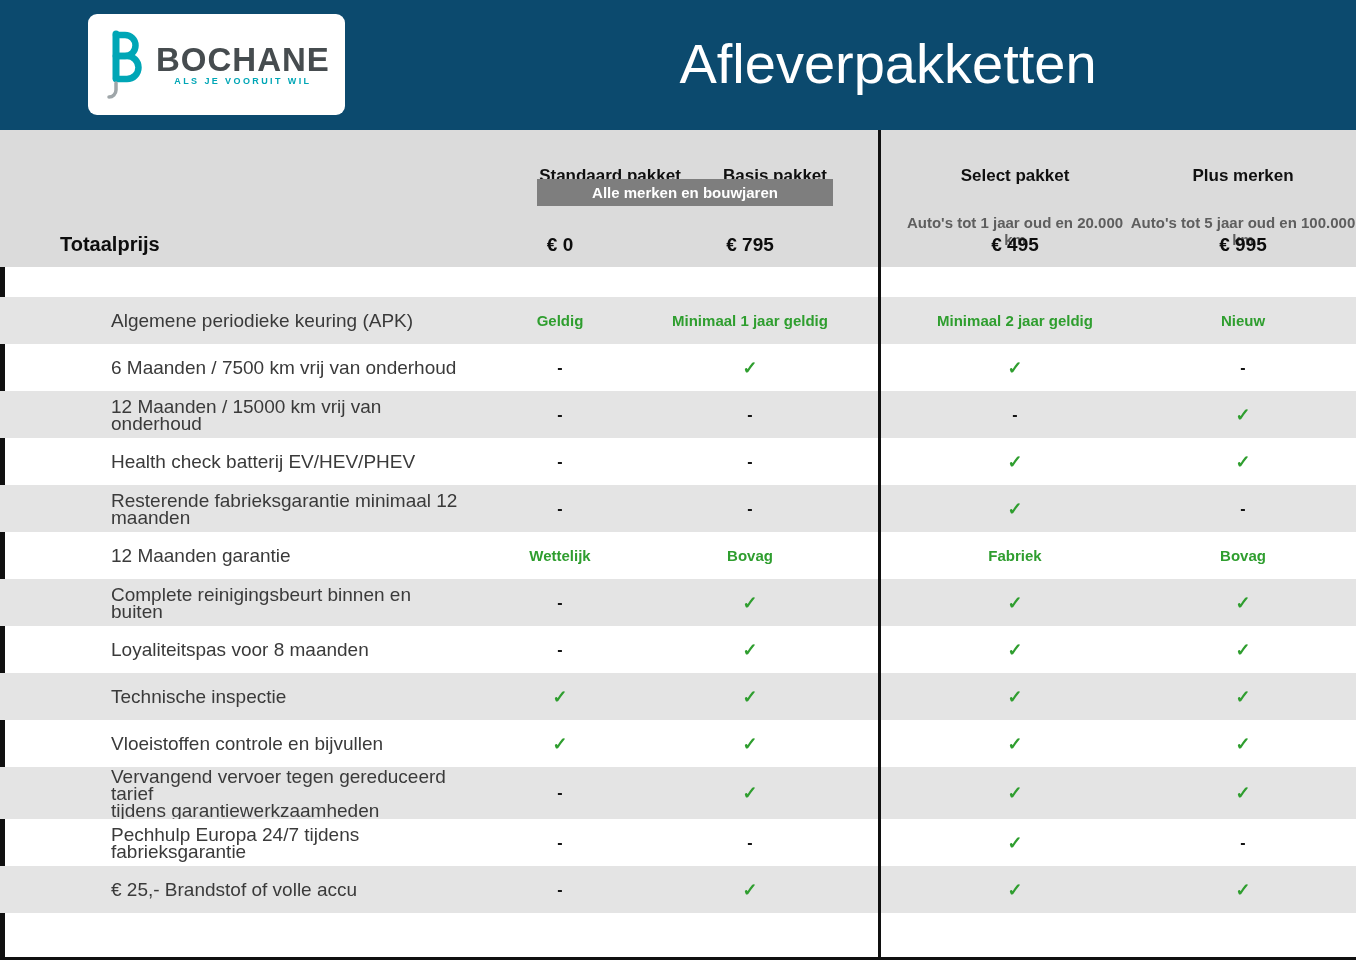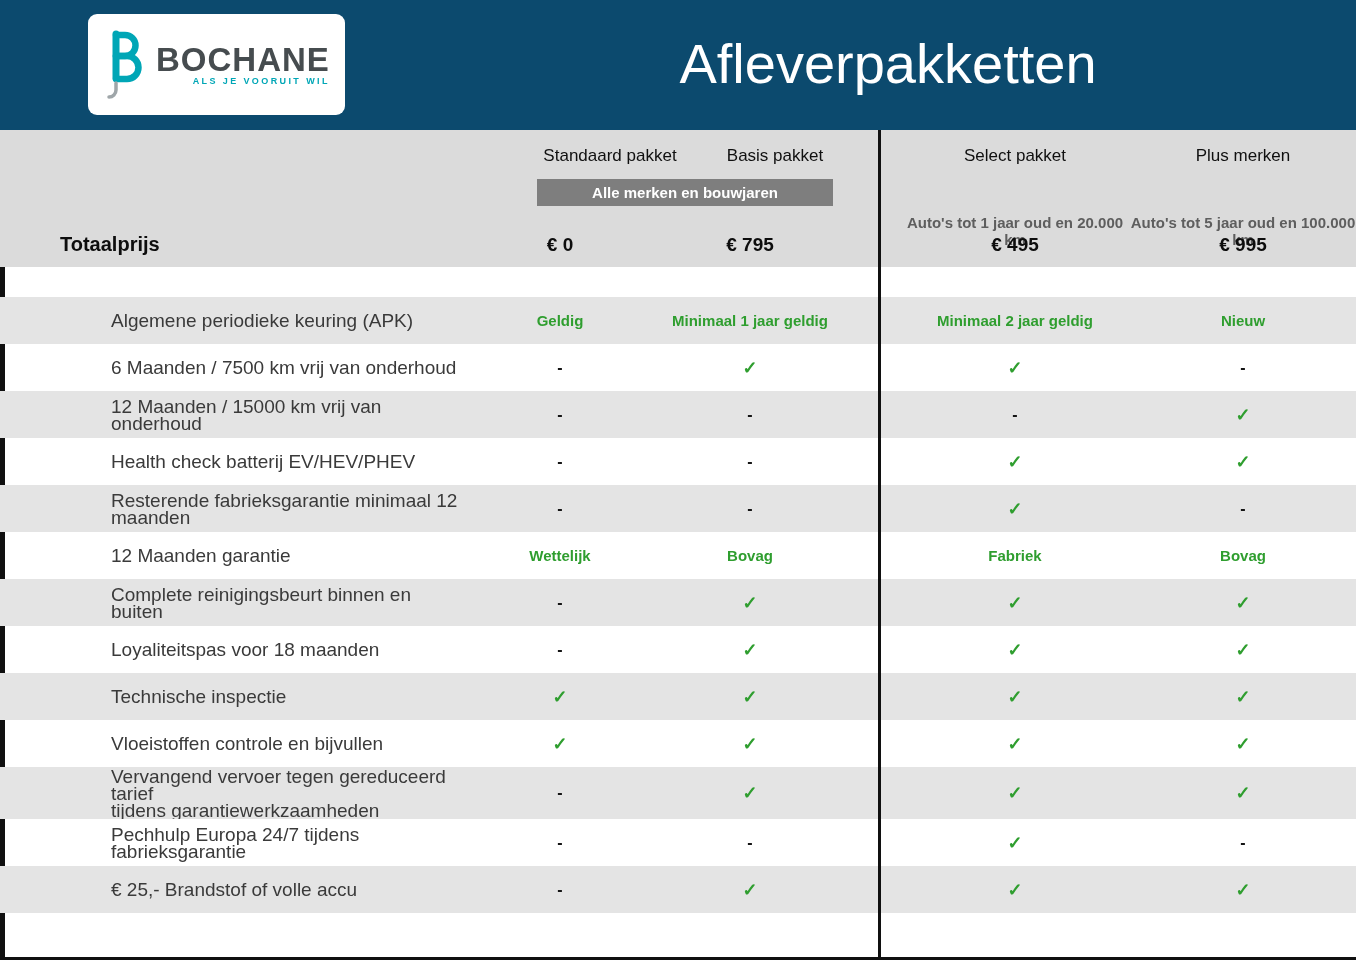--- a/index.html
+++ b/index.html
@@ -12,33 +12,33 @@
   
   .topbar { position:relative; height:130px; background:#0c4a6e; }
   .logo-card {
     position:absolute; left:88px; top:14px; width:257px; height:101px;
     background:#ffffff; border-radius:9px; display:flex; align-items:center;
     padding:0 16px;
   }
   .logo-icon { flex:0 0 auto; margin-right:10px; margin-top:4px; }
   .logo-textblock { display:flex; flex-direction:column; }
   .logo-name { font-size:33px; font-weight:bold; color:#464c4f; letter-spacing:1px; line-height:1; }
-  .logo-tagline { font-size:9px; font-weight:bold; color:#00A6B6; letter-spacing:2.4px; text-align:right; }
+  .logo-tagline { font-size:9px; font-weight:bold; color:#00A6B6; letter-spacing:2.4px; text-align:center; }
   .title {
     position:absolute; left:430px; right:10px; top:63px; transform:translateY(-50%);
     margin:0; text-align:center; color:#ffffff; font-size:56px; font-weight:normal;
   }
 
   
   .grid { display:grid; grid-template-columns:480px 160px 220px 40px 230px 226px; align-items:center; }
 
   
   .head-band { position:relative; height:137px; background:#DBDBDB; }
   .head-row { position:absolute; top:16px; left:0; width:100%; }
-  .col-h { text-align:center; font-weight:normal; font-size:17px; color:#101010; }
+  .col-h { text-align:center; font-weight:bold; font-size:17px; color:#101010;margin-top:20px; }
   .col-h.c1 { transform:translateX(50px); }
   .col-h.c2 { transform:translateX(25px); }
   .badge {
     position:absolute; top:49px; height:27px; background:#7E7E7E; color:#ffffff;
     font-weight:bold; font-size:15px; display:flex; align-items:center; justify-content:center;
   }
   .badge-left  { left:537px; width:296px; }
   .badge-right { left:922px; width:396px; }
   .note-row { position:absolute; top:84px; left:0; width:100%; }
   .note { text-align:center; font-size:15px; font-weight:bold; color:#5e5e5e; }
@@ -176,21 +176,21 @@
   <div class="grid row gray">
     <div class="lbl">Complete reinigingsbeurt binnen en buiten</div>
     <div class="cell dash">-</div>
     <div class="cell check">✓</div>
     <div></div>
     <div class="cell check">✓</div>
     <div class="cell check">✓</div>
   </div>
 
   <div class="grid row white edge">
-    <div class="lbl">Loyaliteitspas voor 18 maanden</div>
+    <div class="lbl">Loyaliteitspas voor 8 maanden</div>
     <div class="cell dash">-</div>
     <div class="cell check">✓</div>
     <div></div>
     <div class="cell check">✓</div>
     <div class="cell check">✓</div>
   </div>
 
   <div class="grid row gray">
     <div class="lbl">Technische inspectie</div>
     <div class="cell check">✓</div>

